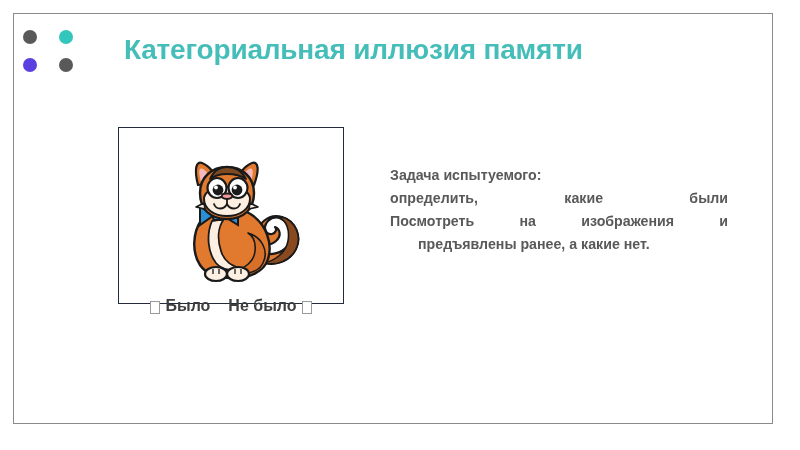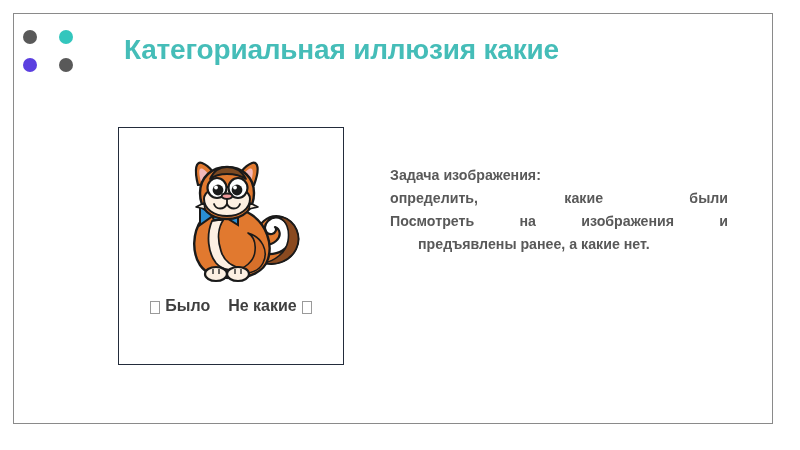--- a/index.html
+++ b/index.html
@@ -57,21 +57,21 @@
     line-height: 1.15;
     white-space: nowrap;
   }
 
   
   .stimulus-card {
     position: absolute;
     left: 104px;
     top: 113px;
     width: 226px;
-    height: 238px;
+    height: 177px;
     background: #ffffff;
     border: 1px solid #232c3b;
     box-sizing: border-box;
   }
   .cat-wrap {
     position: absolute;
     left: 0;
     top: 12px;
     width: 100%;
     height: 152px;
@@ -139,21 +139,21 @@
 
 <div class="slide">
 
   <div class="dots">
     <span class="dot d1" style="background:#595959"></span>
     <span class="dot d2" style="background:#33c6bd"></span>
     <span class="dot d3" style="background:#5b3fe0"></span>
     <span class="dot d4" style="background:#595959"></span>
   </div>
 
-  <div class="slide-title" style="color:#45bdb8">Категориальная иллюзия какие</div>
+  <div class="slide-title" style="color:#45bdb8">Категориальная иллюзия памяти</div>
 
   <div class="stimulus-card">
 
     <div class="cat-wrap">
       <svg width="150" height="150" viewBox="0 0 150 150" aria-hidden="true">
 
         <path d="M104 112 C122 116 136 108 134 92 C132 78 120 72 112 80 C106 86 110 94 116 93
                  C120 92 121 88 119 86 C124 88 126 95 120 100 C112 107 100 103 100 96 C100 84 112 72 126 76
                  C140 80 146 96 140 108 C133 122 116 126 103 120 Z" fill="#e1792f" stroke="#1a1a1a" stroke-width="2.2" stroke-linejoin="round"></path>
         <path d="M126 76 C140 80 146 96 140 108 C134 120 120 125 108 122 C118 120 130 112 132 100
@@ -204,28 +204,28 @@
         <path d="M94 62 L102 66 L93 68 Z" fill="#fdf0e2" stroke="#1a1a1a" stroke-width="1.6" stroke-linejoin="round"></path>
       </svg>
     </div>
 
     <div class="response-row">
       <span class="opt">
         <span class="tofu"></span>
         <span>Было</span>
       </span>
       <span class="opt">
-        <span>Не какие</span>
+        <span>Не было</span>
         <span class="tofu"></span>
       </span>
     </div>
   </div>
 
   <div class="task-block">
-    <div class="task-heading">Задача изображения:</div>
+    <div class="task-heading">Задача испытуемого:</div>
     <div class="task-body">
       <span class="line">определить, какие были</span>
       <span class="line">Посмотреть на изображения и</span>
       <span class="line last">предъявлены ранее, а какие нет.</span>
     </div>
   </div>
 
 </div>
 
 </body></html>

